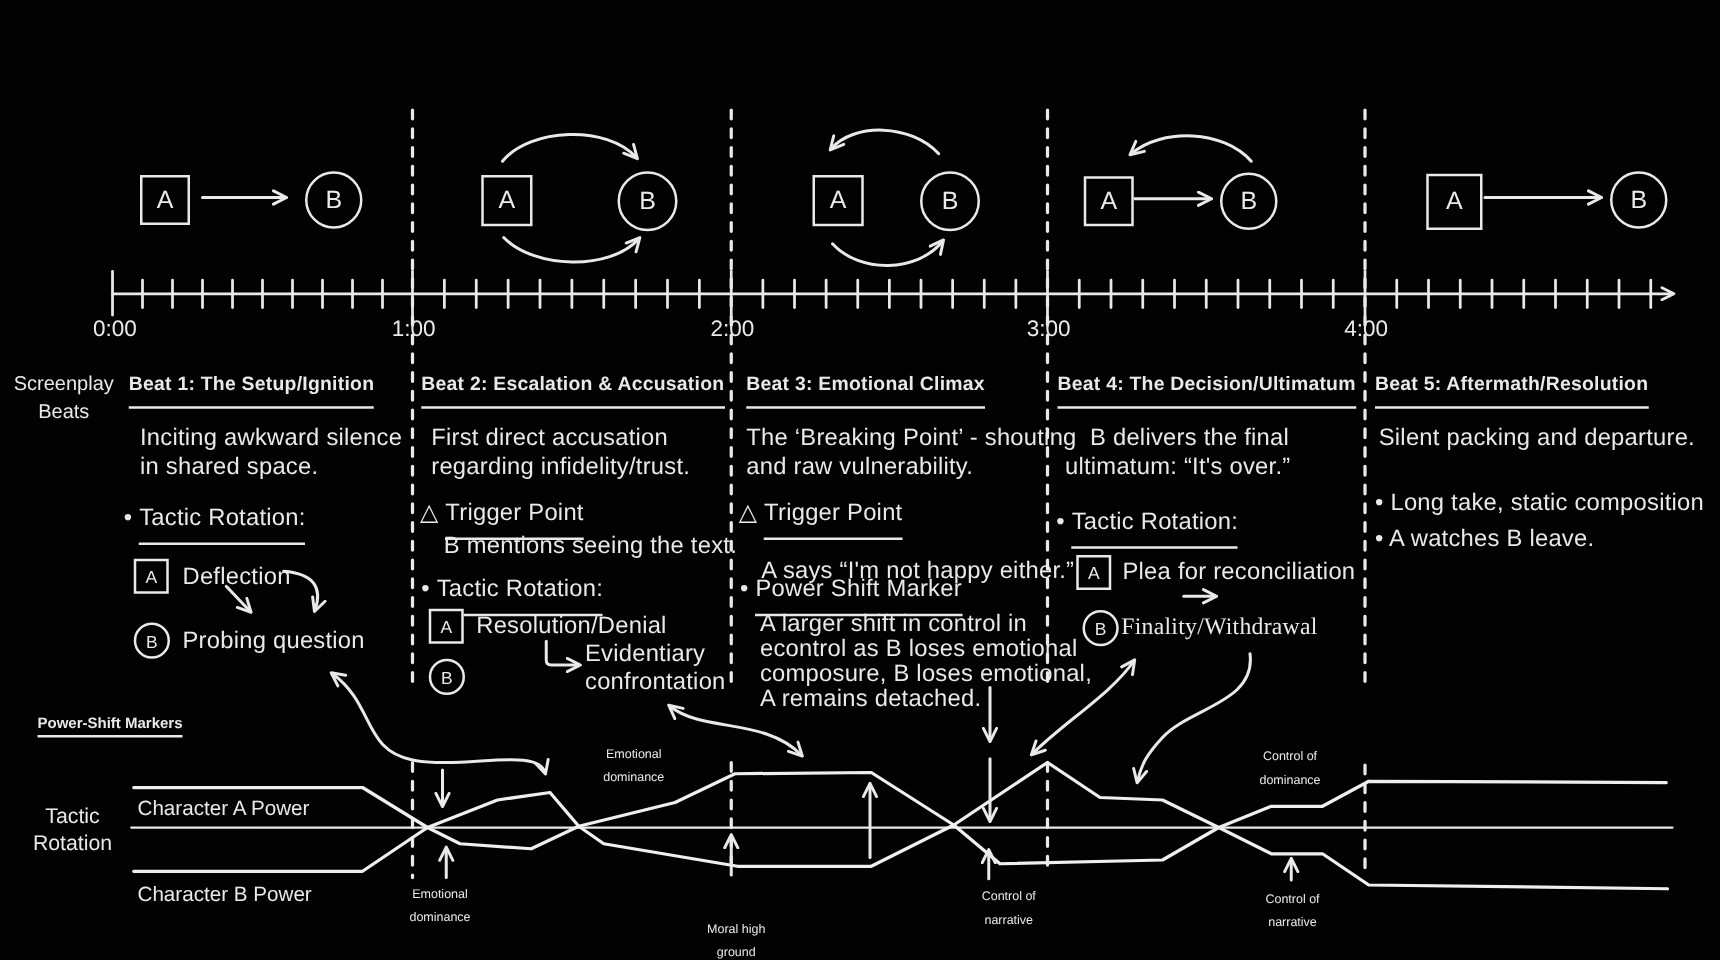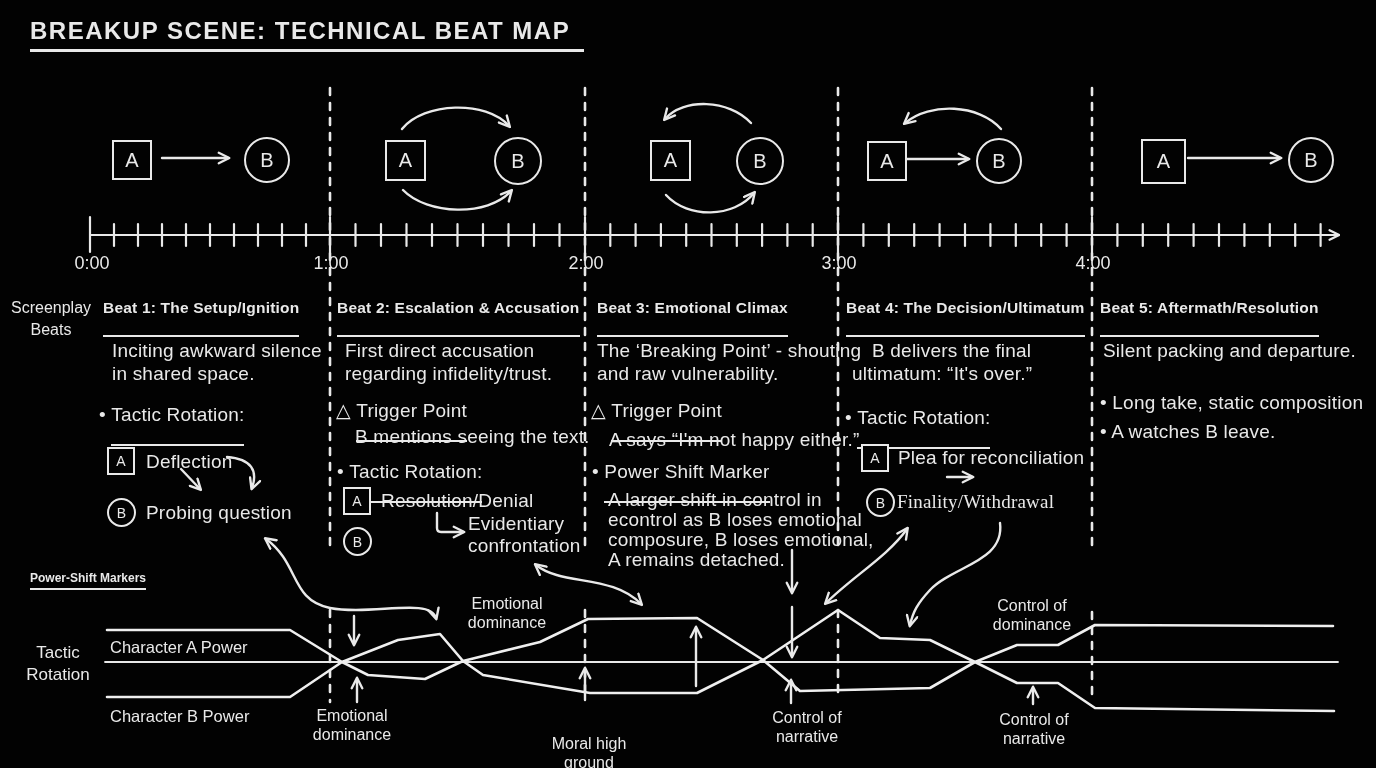--- a/index.html
+++ b/index.html
@@ -3,23 +3,23 @@
 <meta charset="utf-8">
 <style>
   html,body{margin:0;padding:0;background:#000;}
   #board{position:relative;width:1376px;height:768px;background:#020202;overflow:hidden;
          font-family:"Liberation Sans","DejaVu Sans",sans-serif;color:#e9e9e9;}
   #strokes{position:absolute;left:0;top:0;z-index:1;}
   .abs{position:absolute;z-index:2;white-space:nowrap;}
   .title{font-size:24px;font-weight:bold;letter-spacing:1.5px;border-bottom:3px solid #e9e9e9;padding:0 14px 4px 0;}
   .hdr{font-size:15.5px;font-weight:bold;letter-spacing:.2px;}
   .line{font-size:19px;letter-spacing:.2px;}
-  .u{border-bottom:2px solid #e9e9e9;padding-bottom:18px;display:inline-block;}
+  .u{border-bottom:2px solid #e9e9e9;padding-bottom:8px;display:inline-block;}
   .tick-label{font-size:18px;transform:translateX(-50%);}
-  .ann{font-size:16px;line-height:19px;text-align:center;transform:translateX(-50%);}
+  .ann{font-size:10px;line-height:19px;text-align:center;transform:translateX(-50%);}
   .series-label{font-size:16.5px;}
   .chart-head{font-size:12px;font-weight:bold;}
   .ylab{font-size:17px;line-height:22px;text-align:center;transform:translateX(-50%);}
   .sp-label{font-size:16px;line-height:22px;text-align:center;transform:translateX(-50%);}
   .dbox{position:absolute;z-index:2;border:2.5px solid #e9e9e9;display:flex;align-items:center;justify-content:center;
         font-size:20px;background:#020202;}
   .dcirc{position:absolute;z-index:2;border:2.5px solid #e9e9e9;border-radius:50%;display:flex;align-items:center;justify-content:center;
         font-size:20px;background:#020202;}
   .mbox{position:absolute;z-index:2;width:24px;height:24px;border:2px solid #e9e9e9;display:flex;align-items:center;justify-content:center;
         font-size:14px;background:#020202;}
@@ -140,21 +140,20 @@
       <path class="stroke" d="M357,702 V679" marker-end="url(#ah)"></path>
       <path class="stroke" d="M585,700 V669" marker-end="url(#ah)"></path>
       <path class="stroke" d="M696,686 V628" marker-end="url(#ah)"></path>
       <path class="stroke" d="M792,550 V592" marker-end="url(#ah)"></path>
       <path class="stroke" d="M792,607 V656" marker-end="url(#ah)"></path>
       <path class="stroke" d="M791,703 V681" marker-end="url(#ah)"></path>
       <path class="stroke" d="M1033,704 V688" marker-end="url(#ah)"></path>
     </g>
   </svg>
 
-  <div class="abs title" style="left:30px;top:17px;">BREAKUP SCENE: TECHNICAL BEAT MAP</div>
 
   <div class="dbox" style="left:112px;top:140px;width:36px;height:36px;">A</div>
   <div class="dcirc" style="left:244px;top:137px;width:42px;height:42px;">B</div>
   <div class="dbox" style="left:385px;top:140px;width:37px;height:37px;">A</div>
   <div class="dcirc" style="left:494px;top:137px;width:44px;height:44px;">B</div>
   <div class="dbox" style="left:650px;top:140px;width:37px;height:37px;">A</div>
   <div class="dcirc" style="left:736px;top:137px;width:44px;height:44px;">B</div>
   <div class="dbox" style="left:867px;top:141px;width:36px;height:36px;">A</div>
   <div class="dcirc" style="left:976px;top:138px;width:42px;height:42px;">B</div>
   <div class="dbox" style="left:1141px;top:139px;width:41px;height:41px;">A</div>
@@ -189,21 +188,21 @@
   <div class="mbox" style="left:343px;top:487px;">A</div>
   <div class="abs line" style="left:381px;top:490px;">Resolution/Denial</div>
   <div class="mcirc" style="left:343px;top:527px;">B</div>
   <div class="abs line" style="left:468px;top:513px;">Evidentiary</div>
   <div class="abs line" style="left:468px;top:535px;">confrontation</div>
 
   <div class="abs hdr" style="left:597px;top:299px;"><span class="u">Beat 3: Emotional Climax</span></div>
   <div class="abs line" style="left:597px;top:340px;">The ‘Breaking Point’ - shouting</div>
   <div class="abs line" style="left:597px;top:363px;">and raw vulnerability.</div>
   <div class="abs line" style="left:591px;top:399px;"><span>△</span> <span class="u">Trigger Point</span></div>
-  <div class="abs line" style="left:609px;top:429px;">A says “I'm not happy either.”</div>
+  <div class="abs line" style="left:609px;top:446px;">A says “I'm not happy either.”</div>
   <div class="abs line" style="left:592px;top:461px;"><span>•</span> <span class="u">Power Shift Marker</span></div>
   <div class="abs line" style="left:608px;top:489px;">A larger shift in control in</div>
   <div class="abs line" style="left:608px;top:509px;text-align:right;">econtrol as B loses emotional</div>
   <div class="abs line" style="left:608px;top:529px;">composure, B loses emotional,</div>
   <div class="abs line" style="left:608px;top:549px;">A remains detached.</div>
 
   <div class="abs hdr" style="left:846px;top:299px;"><span class="u">Beat 4: The Decision/Ultimatum</span></div>
   <div class="abs line" style="left:852px;top:340px;margin-left:20px;">B delivers the final</div>
   <div class="abs line" style="left:852px;top:363px;">ultimatum: “It's over.”</div>
   <div class="abs line" style="left:845px;top:407px;"><span>•</span> <span class="u">Tactic Rotation:</span></div>

